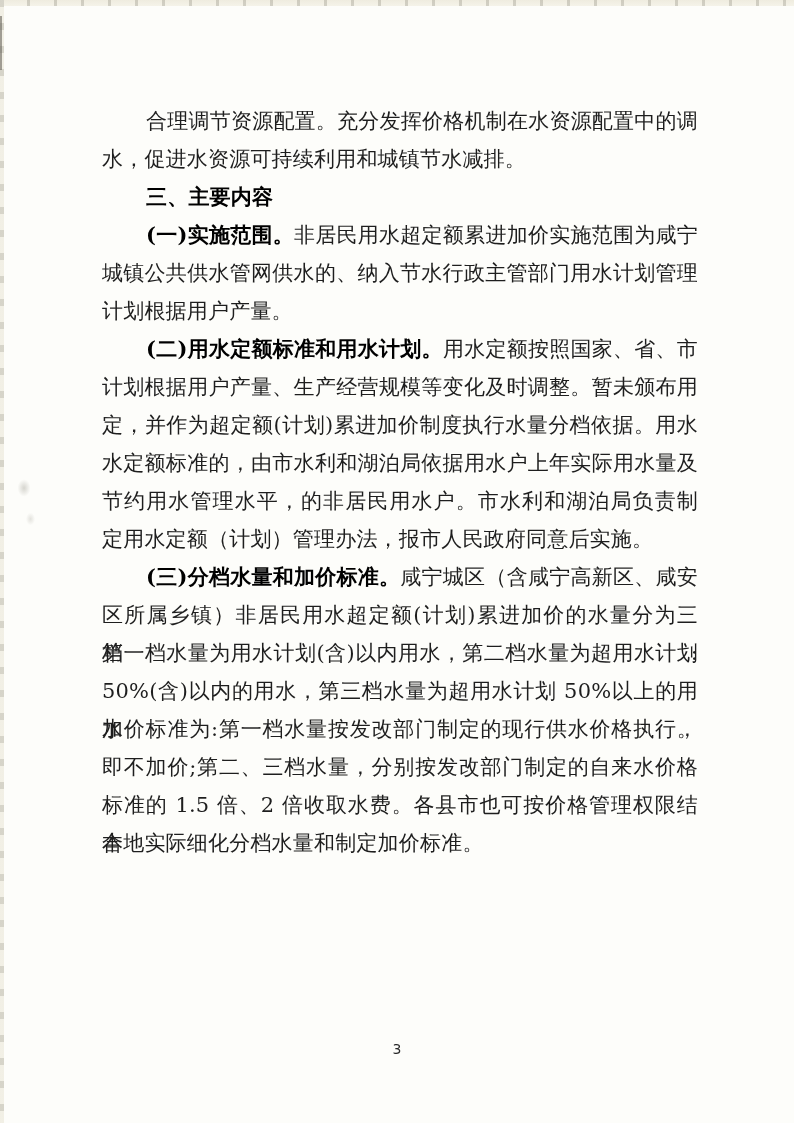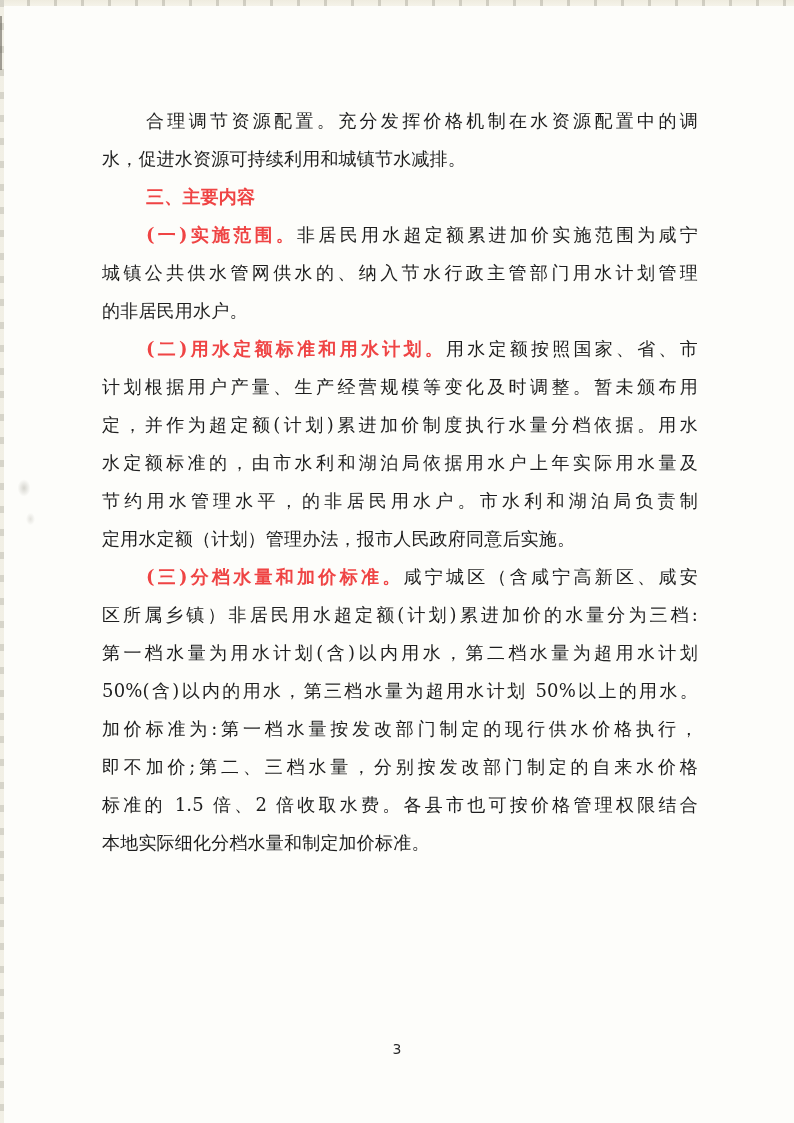--- a/index.html
+++ b/index.html
@@ -30,26 +30,26 @@
     position:absolute;left:15px;top:476px;width:18px;height:24px;border-radius:50%;
     background:radial-gradient(closest-side,rgba(150,148,136,0.38),rgba(150,148,136,0) 72%);
   }
   .smudge-b{
     position:absolute;left:24px;top:510px;width:13px;height:18px;border-radius:50%;
     background:radial-gradient(closest-side,rgba(150,148,136,0.25),rgba(150,148,136,0) 70%);
   }
   
   .textblock{position:absolute;left:102px;top:102px;width:596px;}
   .line{
-    height:38px;line-height:38px;font-size:18px;
+    height:38px;line-height:38px;font-size:21px;
     text-align:left;letter-spacing:0.2px;
   }
   .line.fill{text-align:justify;text-align-last:justify;}
   .line.indent{text-indent:44px;}
-  .bold{font-weight:bold;color:#ef4444;}
+  .bold{font-weight:bold;color:#000000;}
   .pagenum{
     position:absolute;top:1040px;left:0;right:0;height:18px;
     text-align:center;font-size:14px;line-height:18px;color:#2a2a2a;
     font-family:"DejaVu Sans","Liberation Sans",sans-serif;
   }
 </style>
 </head>
 <body>
 
 <div class="sheet">
@@ -58,21 +58,21 @@
   <div class="corner-mark"></div>
   <div class="smudge-a"></div>
   <div class="smudge-b"></div>
 
   <div class="textblock">
       <div class="line indent fill"><span>合理调节资源配置。充分发挥价格机制在水资源配置中的调</span></div>
       <div class="line"><span>水，促进水资源可持续利用和城镇节水减排。</span></div>
       <div class="line indent"><span class="bold">三、主要内容</span></div>
       <div class="line indent fill"><span class="bold">(一)实施范围。</span><span>非居民用水超定额累进加价实施范围为咸宁</span></div>
       <div class="line fill"><span>城镇公共供水管网供水的、纳入节水行政主管部门用水计划管理</span></div>
-      <div class="line"><span>的非居民用水户。</span></div>
+      <div class="line"><span>计划根据用户产量。</span></div>
       <div class="line indent fill"><span class="bold">(二)用水定额标准和用水计划。</span><span>用水定额按照国家、省、市</span></div>
       <div class="line fill"><span>计划根据用户产量、生产经营规模等变化及时调整。暂未颁布用</span></div>
       <div class="line fill"><span>定，并作为超定额(计划)累进加价制度执行水量分档依据。用水</span></div>
       <div class="line fill"><span>水定额标准的，由市水利和湖泊局依据用水户上年实际用水量及</span></div>
       <div class="line fill"><span>节约用水管理水平，的非居民用水户。市水利和湖泊局负责制</span></div>
       <div class="line"><span>定用水定额（计划）管理办法，报市人民政府同意后实施。</span></div>
       <div class="line indent fill"><span class="bold">(三)分档水量和加价标准。</span><span>咸宁城区（含咸宁高新区、咸安</span></div>
       <div class="line fill"><span>区所属乡镇）非居民用水超定额(计划)累进加价的水量分为三档:</span></div>
       <div class="line fill"><span>第一档水量为用水计划(含)以内用水，第二档水量为超用水计划</span></div>
       <div class="line fill"><span>50%(含)以内的用水，第三档水量为超用水计划 50%以上的用水。</span></div>

